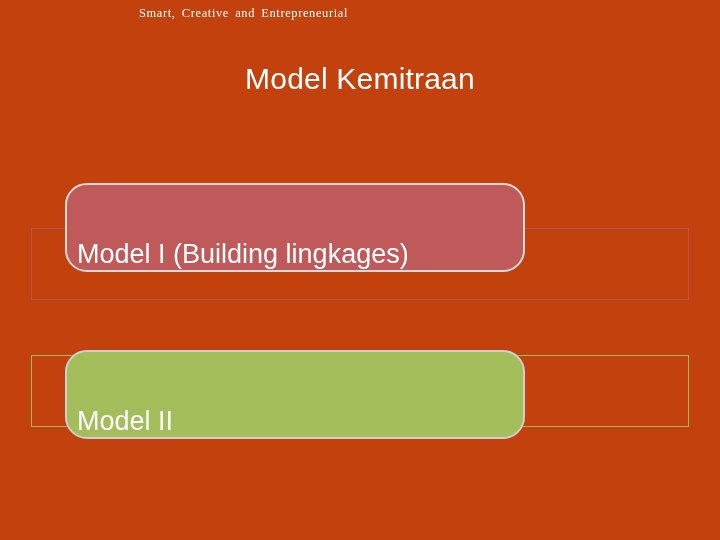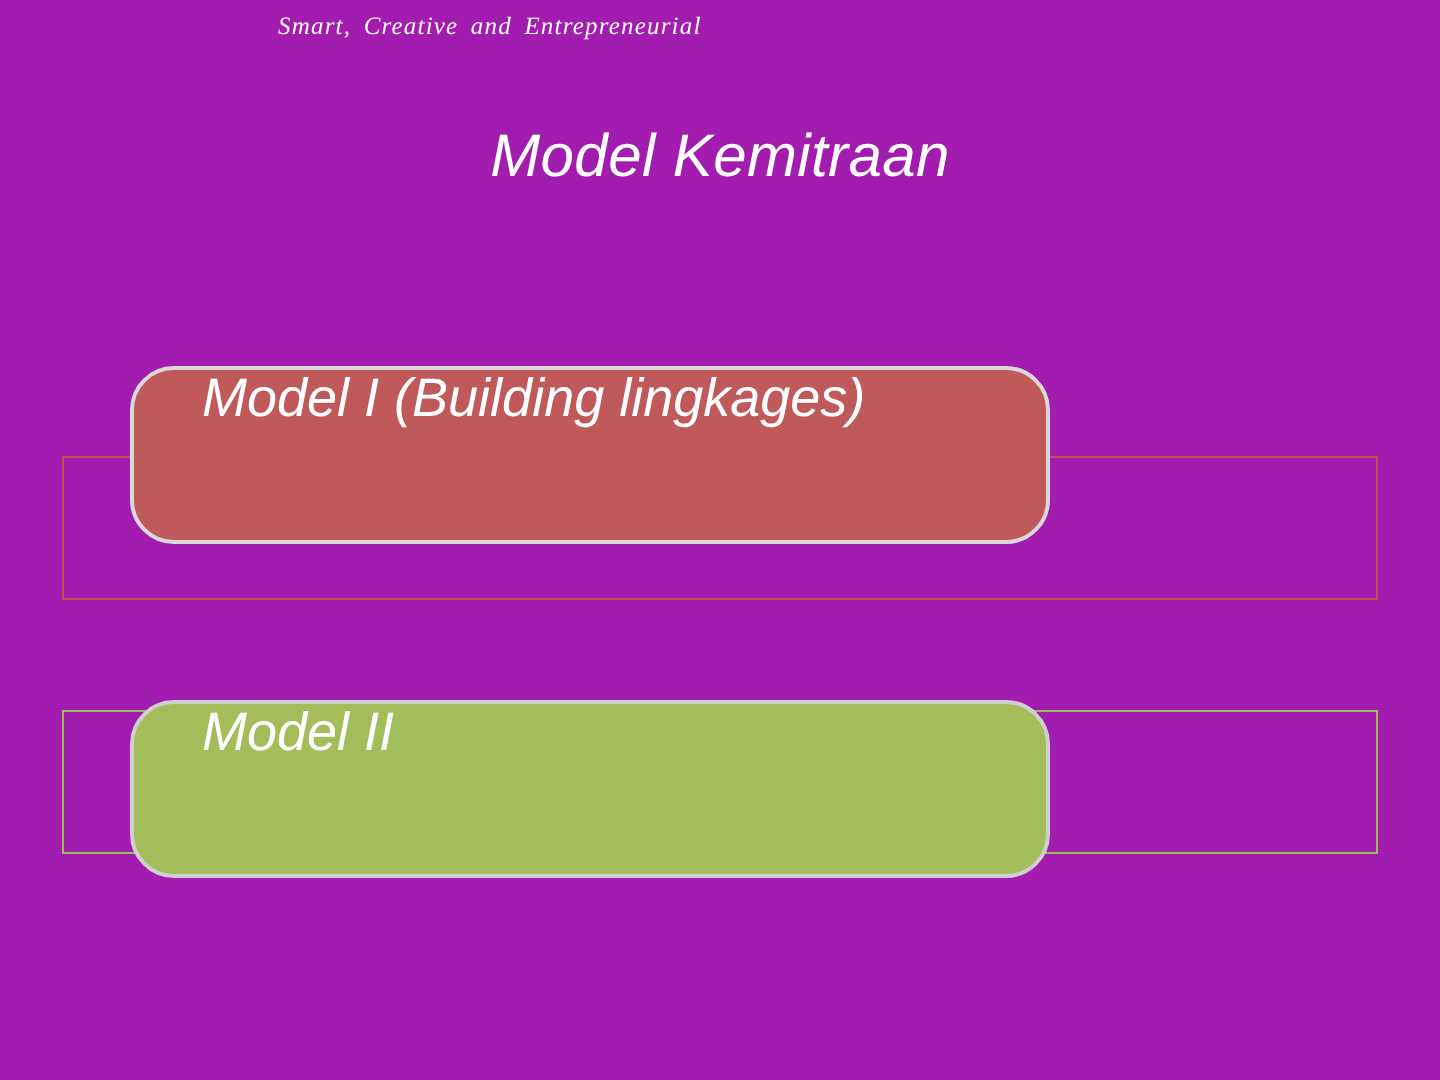--- a/index.html
+++ b/index.html
@@ -10,22 +10,21 @@
   body {
     width: 720px;
     height: 540px;
     overflow: hidden;
     font-family: "Liberation Sans", sans-serif;
     position: relative;
   }
   .slide {
     position: absolute;
     inset: 0;
-    background: #a21caf;
-    font-style: italic;
+    background: #c2410c;
   }
   
   .header-text {
     position: absolute;
     left: 139px;
     top: 6px;
     font-family: "Liberation Serif", serif;
     font-size: 12.5px;
     color: #ffffff;
     letter-spacing: 0.6px;
@@ -63,22 +62,22 @@
     width: 658px;
     height: 72px;
     border: 1.6px solid #9bbb59;
   }
   
   .round-box {
     position: absolute;
     box-sizing: border-box;
     border-radius: 22px;
     display: flex;
-    align-items: flex-start;
-    padding-left: 34px;
+    align-items: flex-end;
+    padding-left: 10px;
   }
   .round-box.red {
     left: 65px;
     top: 183px;
     width: 460px;
     height: 89px;
     background: #c0595a;
     border: 2px solid #d9d9d9;
   }
   .round-box.green {

